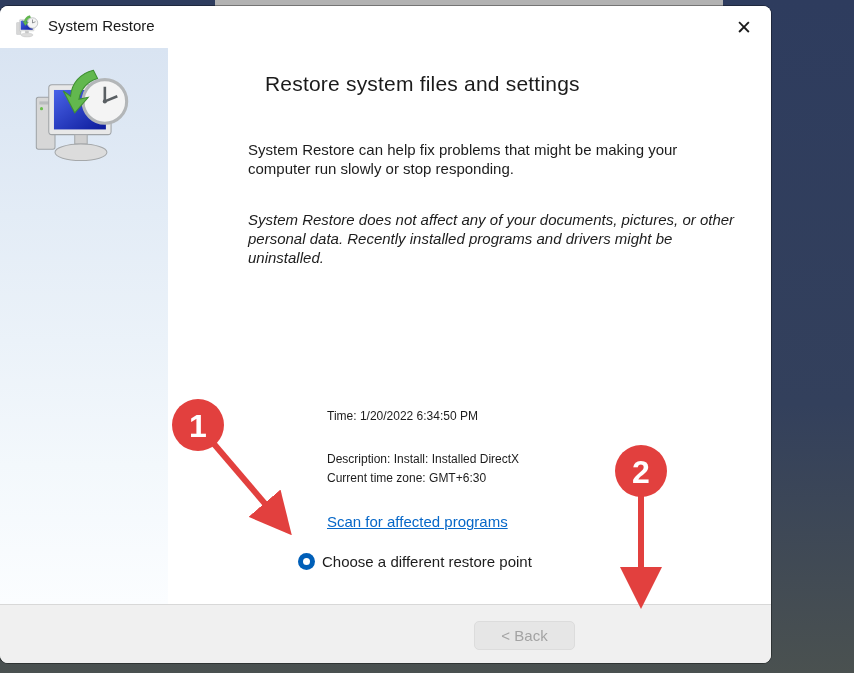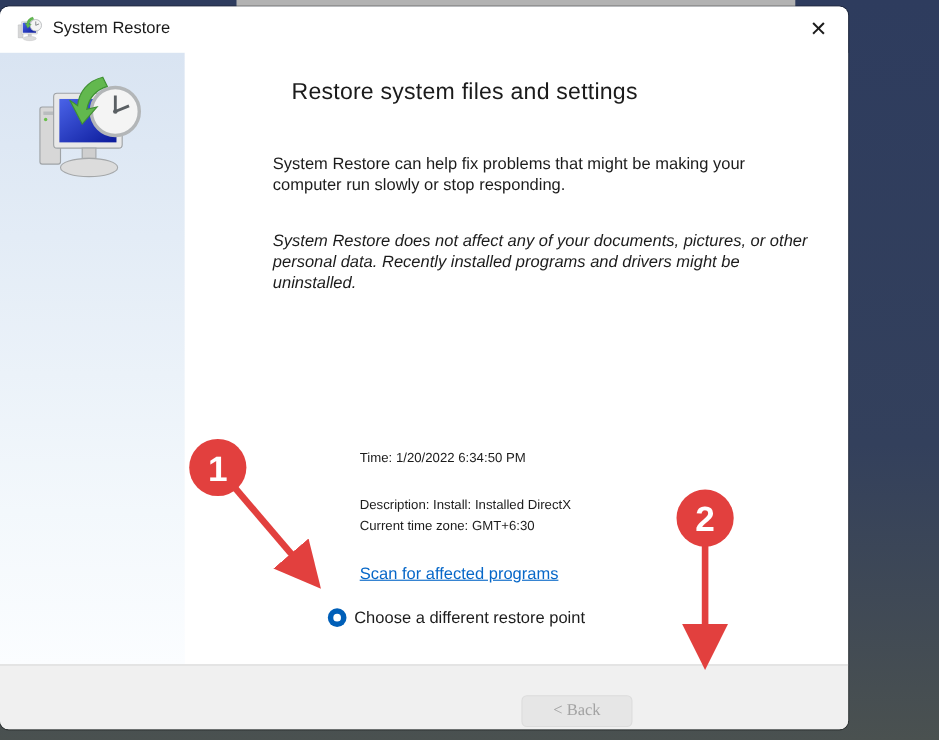--- a/index.html
+++ b/index.html
@@ -69,24 +69,24 @@
   .detail-tz   { top:423px; }
   .scan-link {
     position:absolute; left:159px; top:465px; font-size:15px; color:#0667c8;
     text-decoration:underline; cursor:pointer;
   }
   .footer {
     position:absolute; left:0; top:598px; width:847px; height:59px;
     background:#f0f0f0; border-top:1px solid #d8d8d8;
   }
   .btn {
-    position:absolute; top:27px; height:29px; font-size:15px;
+    position:absolute; top:16px; height:29px; font-size:15px;
     display:flex; align-items:center; justify-content:center;
     border-radius:5px; cursor:pointer;
-    font-family:Liberation Serif, serif;
+    font-family:Liberation Sans, sans-serif;
   }
   .btn-back {
     left:474px; width:101px; background:#e6e6e6; border:1px solid #dcdcdc; color:#a3a3a3;
   }
   .btn-next {
     left:597px; width:108px; background:#fdfdfd; border:1.5px solid #0067c0; color:#0a0a0a;
   }
   .btn-cancel {
     left:725px; width:108px; background:#fdfdfd; border:1px solid #d2d2d2; color:#0a0a0a;
   }

